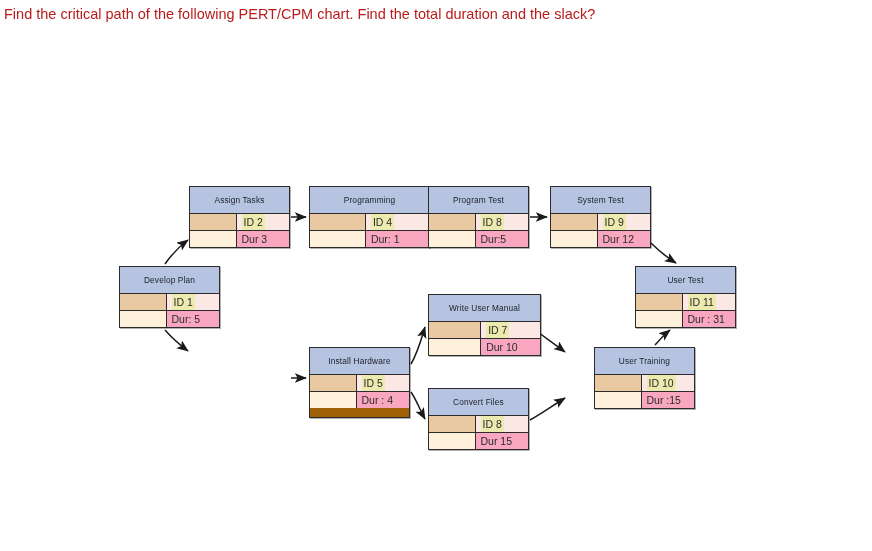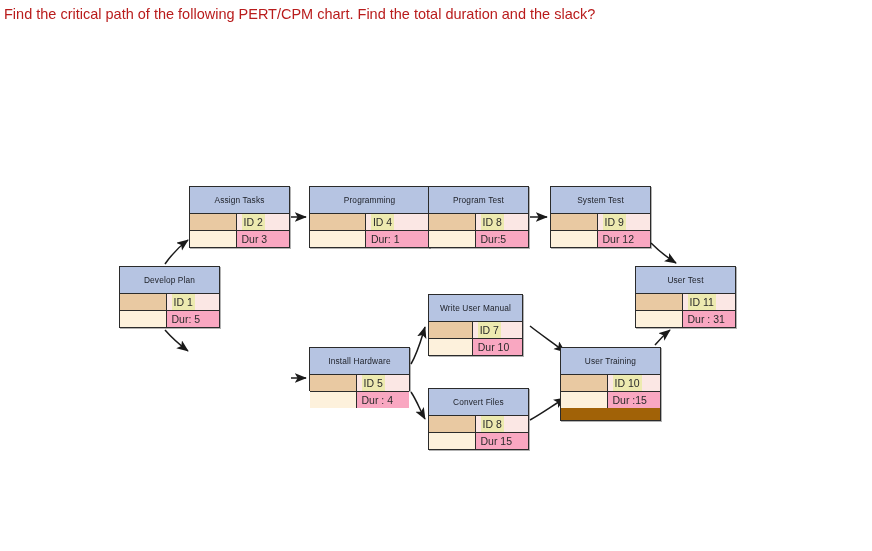--- a/index.html
+++ b/index.html
@@ -191,21 +191,21 @@
       </div>
     </div>
     <div class="node-row row-bot">
       <div class="cell-left"></div>
       <div class="cell-right">
         <span class="dur-text">Dur: 1</span>
       </div>
     </div>
   </div>
 
-  <div class="node" style="left:309px; top:347px; width:101px; height:44px;">
+  <div class="node" style="left:309px; top:347px; width:101px; height:71px;">
     <div class="node-title">Install Hardware</div>
     <div class="node-row row-top">
       <div class="cell-left"></div>
       <div class="cell-right">
         <span class="id-text">ID 5</span>
       </div>
     </div>
     <div class="node-row row-bot">
       <div class="cell-left"></div>
       <div class="cell-right">
@@ -223,21 +223,21 @@
       </div>
     </div>
     <div class="node-row row-bot">
       <div class="cell-left"></div>
       <div class="cell-right">
         <span class="dur-text">Dur:5</span>
       </div>
     </div>
   </div>
 
-  <div class="node" style="left:428px; top:294px; width:95px; height:62px;">
+  <div class="node" style="left:428px; top:294px; width:113px; height:62px;">
     <div class="node-title">Write User Manual</div>
     <div class="node-row row-top">
       <div class="cell-left"></div>
       <div class="cell-right">
         <span class="id-text">ID 7</span>
       </div>
     </div>
     <div class="node-row row-bot">
       <div class="cell-left"></div>
       <div class="cell-right">
@@ -271,21 +271,21 @@
       </div>
     </div>
     <div class="node-row row-bot">
       <div class="cell-left"></div>
       <div class="cell-right">
         <span class="dur-text">Dur 12</span>
       </div>
     </div>
   </div>
 
-  <div class="node" style="left:560px; top:347px; width:101px; height:74px;">
+  <div class="node" style="left:594px; top:347px; width:101px; height:62px;">
     <div class="node-title">User Training</div>
     <div class="node-row row-top">
       <div class="cell-left"></div>
       <div class="cell-right">
         <span class="id-text">ID 10</span>
       </div>
     </div>
     <div class="node-row row-bot">
       <div class="cell-left"></div>
       <div class="cell-right">

